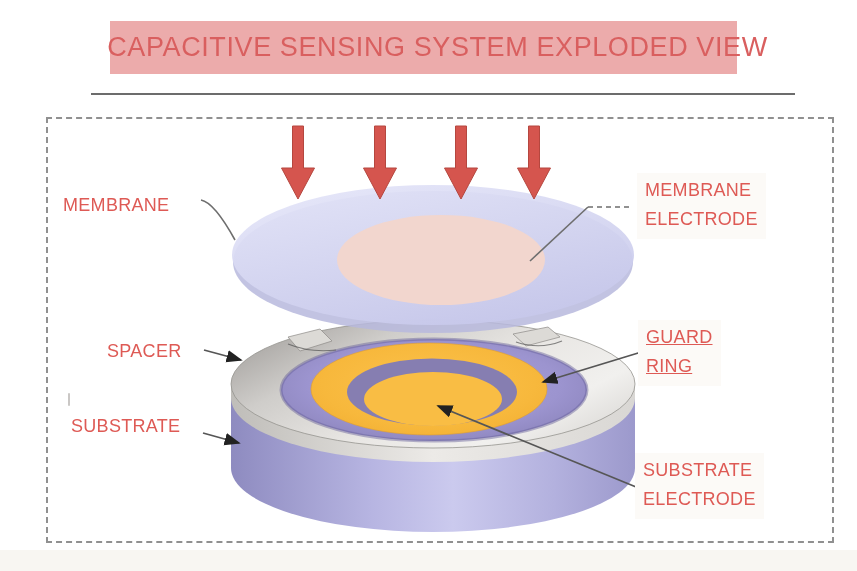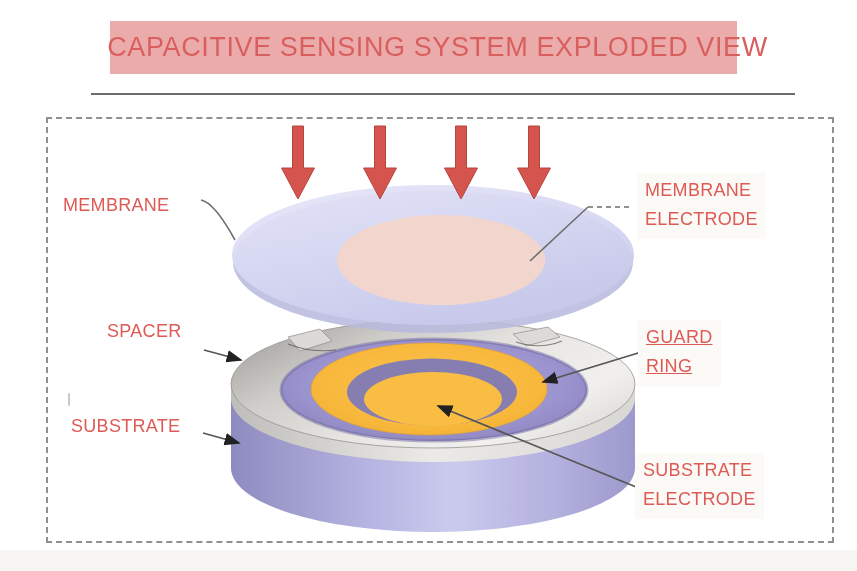--- a/index.html
+++ b/index.html
@@ -140,21 +140,21 @@
     <path class="leader-dashed" d="M 629,207 L 588,207"></path>
     <path class="leader" d="M 588,207 L 530,261"></path>
     <path class="leader-dark" d="M 204,350 L 241,360" marker-end="url(#ah)"></path>
     <path class="leader-dark" d="M 648,350 L 543,382" marker-end="url(#ah)"></path>
     <path class="leader-dark" d="M 203,433 L 239,443" marker-end="url(#ah)"></path>
     <path class="leader-dark" d="M 641,489 L 438,406" marker-end="url(#ah)"></path>
   </g>
 </svg>
 
 <div class="lbl" style="left:63px;top:191px;">MEMBRANE</div>
-<div class="lbl" style="left:107px;top:317px;">SPACER</div>
+<div class="lbl" style="left:107px;top:337px;">SPACER</div>
 <div class="lbl" style="left:71px;top:412px;">SUBSTRATE</div>
 <div class="lbl lbl-bg" style="left:637px;top:173px;">MEMBRANE
 ELECTRODE</div>
 <div class="lbl lbl-bg" style="left:638px;top:320px;text-decoration:underline;">GUARD
 RING</div>
 <div class="lbl lbl-bg" style="left:635px;top:453px;">SUBSTRATE
 ELECTRODE</div>
 
 <div class="artifact"></div>
 

